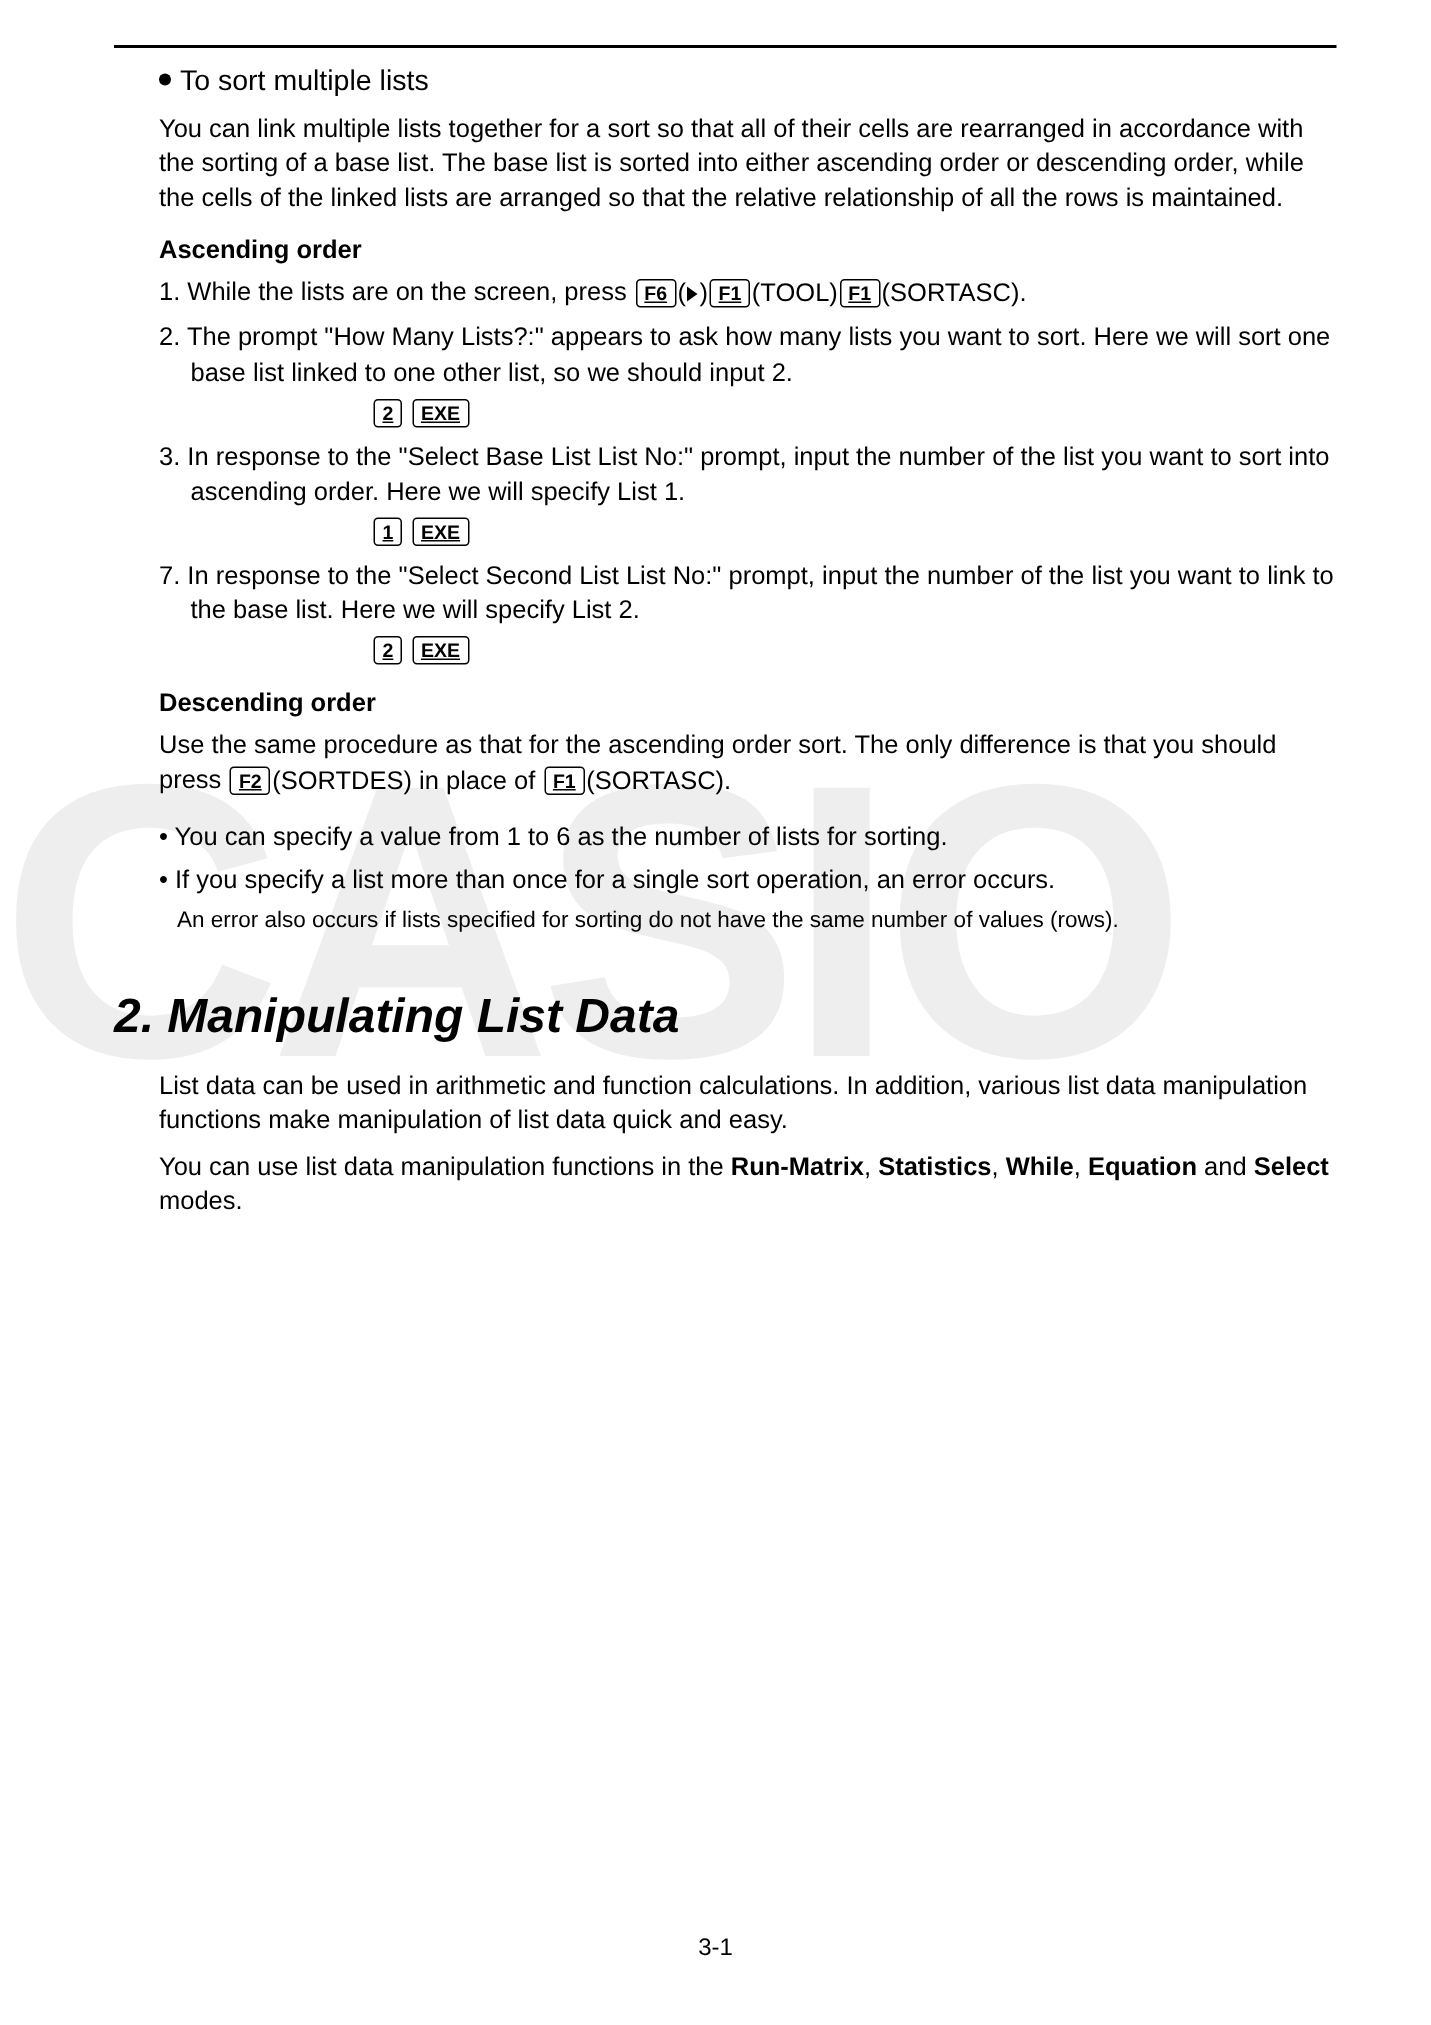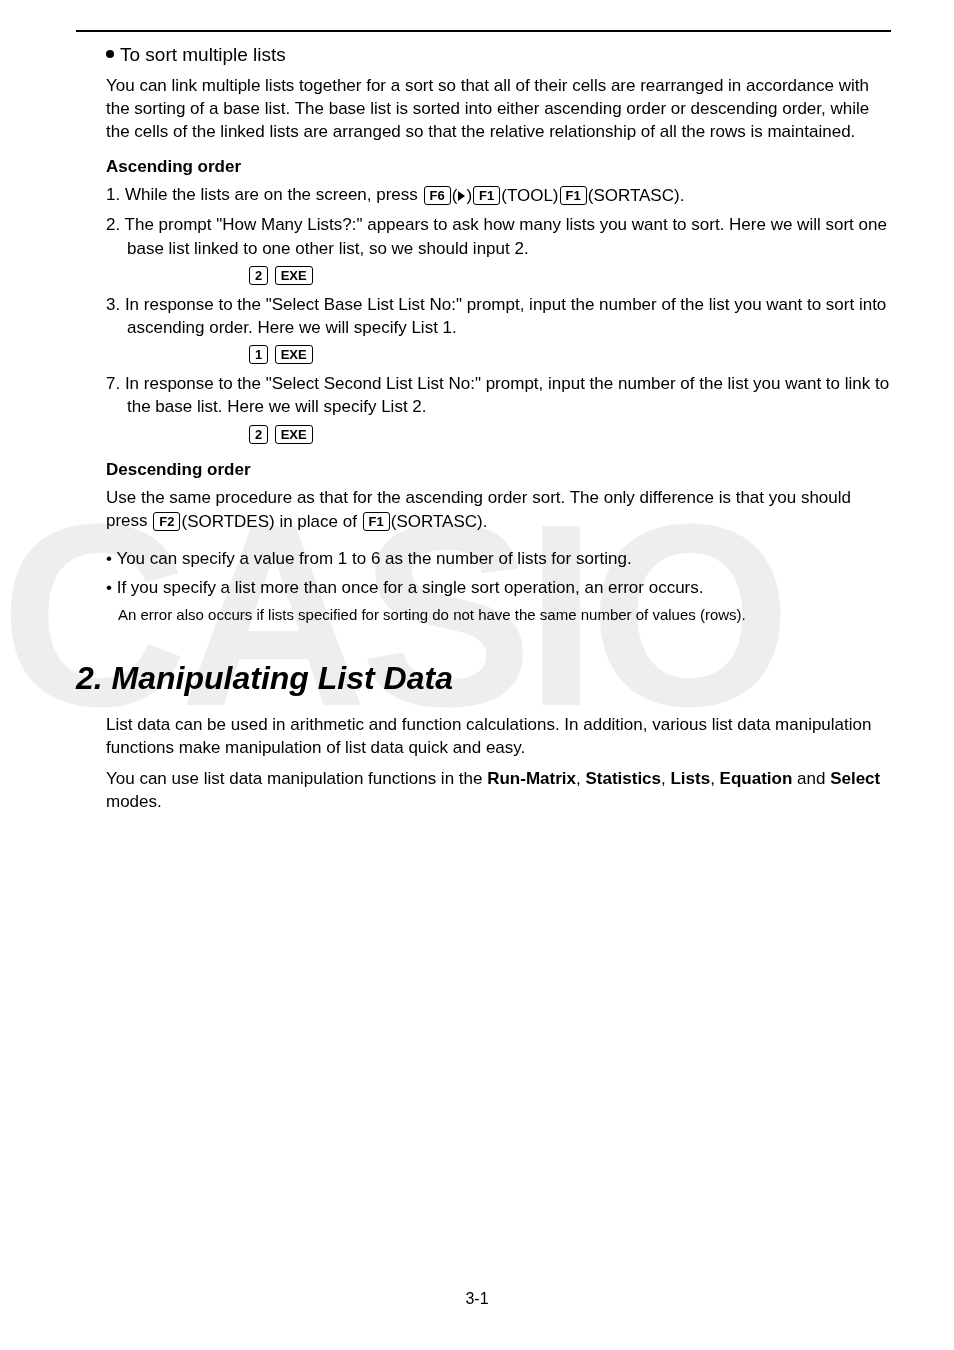--- a/index.html
+++ b/index.html
@@ -6,21 +6,21 @@
     html, body { width: 954px; height: 1350px; background: #fff; font-family: Arial, Helvetica, sans-serif; color: #000; }
     .page { width: 954px; height: 1350px; padding: 30px 63px 0 76px; position: relative; }
     .hr { border-top: 2px solid #000; margin-bottom: 12px; }
     .sub-h { font-size: 19px; font-weight: normal; margin: 0 0 8px 30px; }
     .bullet-dot { display: inline-block; width: 8px; height: 8px; background: #000; border-radius: 50%; vertical-align: middle; margin-right: 6px; position: relative; top: -2px;}
     .para { font-size: 17px; line-height: 1.36; margin: 0 0 14px 30px; }
     .sec-h { font-size: 17px; font-weight: bold; margin: 0 0 6px 30px; }
     .num-item { font-size: 17px; line-height: 1.36; margin: 0 0 6px 30px; padding-left: 0;}
     .num-item .cont { display: block; margin-left: 21px; }
     .key-line { margin-left: 172px; margin-bottom: 8px; }
-    .key { display: inline-block; border: 1.5px solid #000; border-radius: 3px; padding: 0px 5px; font-size: 13px; font-family: Arial, sans-serif; font-weight: bold; line-height: 17px; height: 19px; vertical-align: middle; margin: 0 1px;}
+    .key { display: inline-block; border: 1.5px solid #000; border-radius: 3px; padding: 0px 5px; font-size: 13px; font-family: Arial, sans-serif; font-weight: bold; line-height: 17px; height: 19px; vertical-align: middle; margin: 0 1px; text-decoration: underline;}
     .key.f { font-weight: bold; }
     .plain { font-size: 17px; vertical-align: middle;}
     .tri { display:inline-block; width:0; height:0; border-top:5px solid transparent; border-bottom:5px solid transparent; border-left:7px solid #000; vertical-align: middle; margin:0 1px;}
     .desc-h-wrap { margin-top: 16px; }
     .bul-item { font-size: 17px; line-height: 1.36; margin: 0 0 6px 30px; padding-left: 12px; text-indent: -12px;}
     .bul-item::before { content: "• "; }
     .after-bul { font-size: 15px; line-height: 1.36; margin: 0 0 14px 42px; }
     .h1 { font-size: 32px; font-weight: bold; margin: 34px 0 16px 0; font-style: italic; }
     .watermark { position:absolute; top:0; left:0; width:954px; height:1350px; display:flex; align-items:center; justify-content:flex-start; pointer-events:none; z-index:0;}
     .watermark span { font-size: 260px; font-weight: bold; color: rgba(0,0,0,0.065); transform: translateY(-60px); font-family: Arial, sans-serif; letter-spacing: -8px;}
@@ -83,18 +83,18 @@
 
     <div class="bul-item" style="margin-top:14px;">You can specify a value from 1 to 6 as the number of lists for sorting.</div>
     <div class="bul-item">If you specify a list more than once for a single sort operation, an error occurs.</div>
     <div class="after-bul">An error also occurs if lists specified for sorting do not have the same number of values (rows).</div>
 
     <div class="h1">2. Manipulating List Data</div>
 
     <div class="para" style="margin-bottom:8px;">List data can be used in arithmetic and function calculations. In addition, various list data manipulation functions make manipulation of list data quick and easy.</div>
 
     <div class="para">
-      <span>You can use list data manipulation functions in the </span><b>Run-Matrix</b><span>, </span><b>Statistics</b><span>, </span><b>Lists</b><span>, </span><b>Equation</b><span> and </span><b>Select</b><span> modes.</span>
+      <span>You can use list data manipulation functions in the </span><b>Run-Matrix</b><span>, </span><b>Statistics</b><span>, </span><b>While</b><span>, </span><b>Equation</b><span> and </span><b>Select</b><span> modes.</span>
     </div>
   </div>
 
   <div class="page-num">3-1</div>
 </div>
 
 </body></html>

